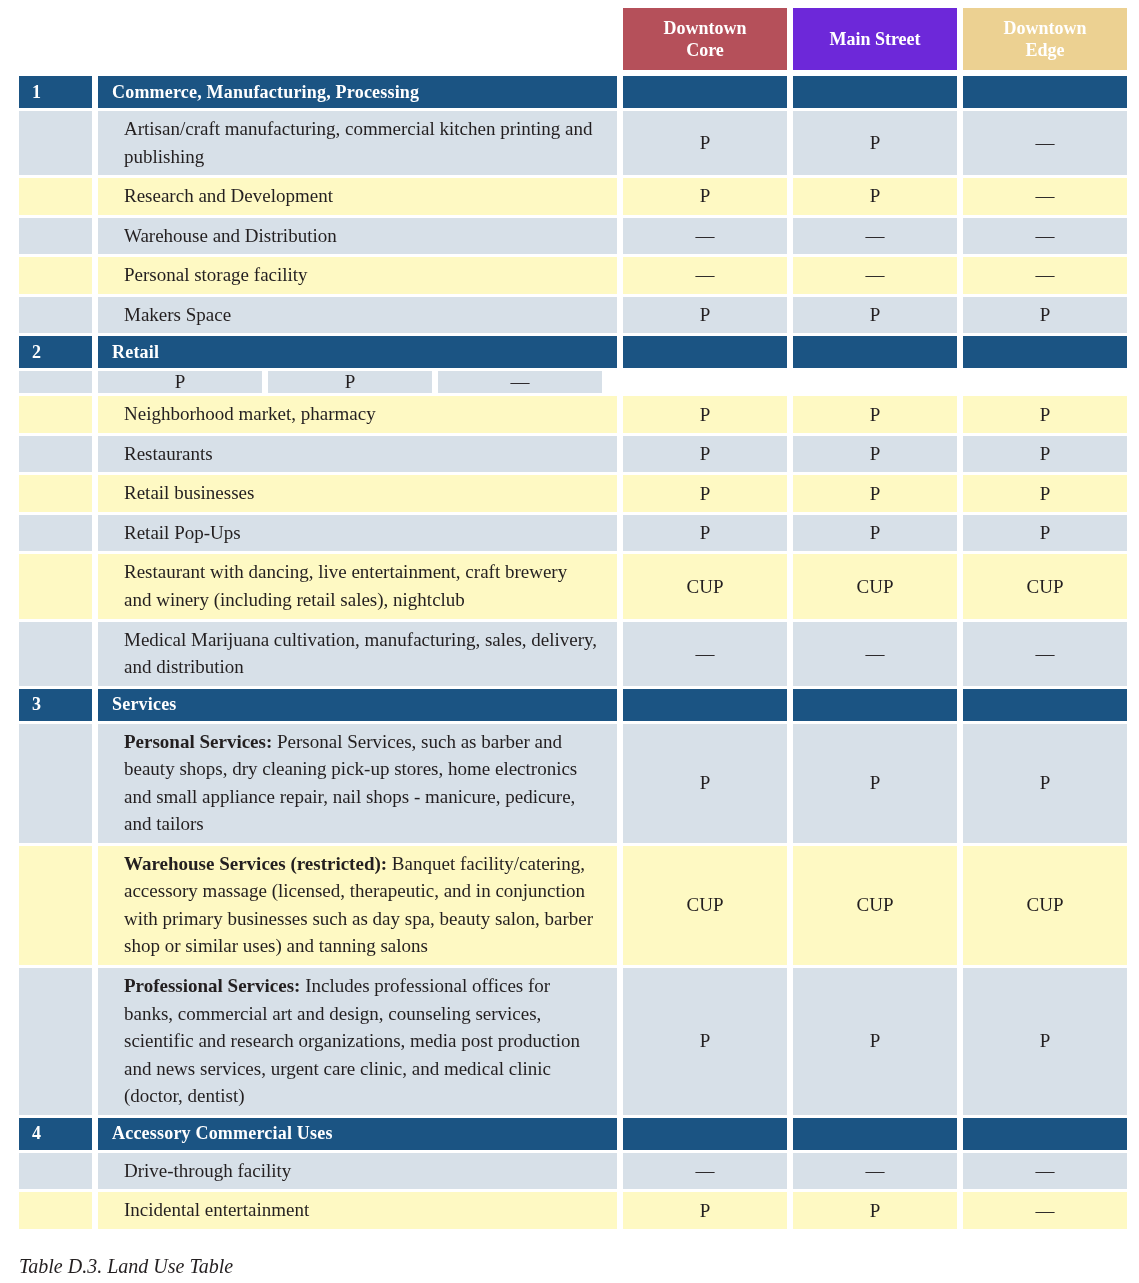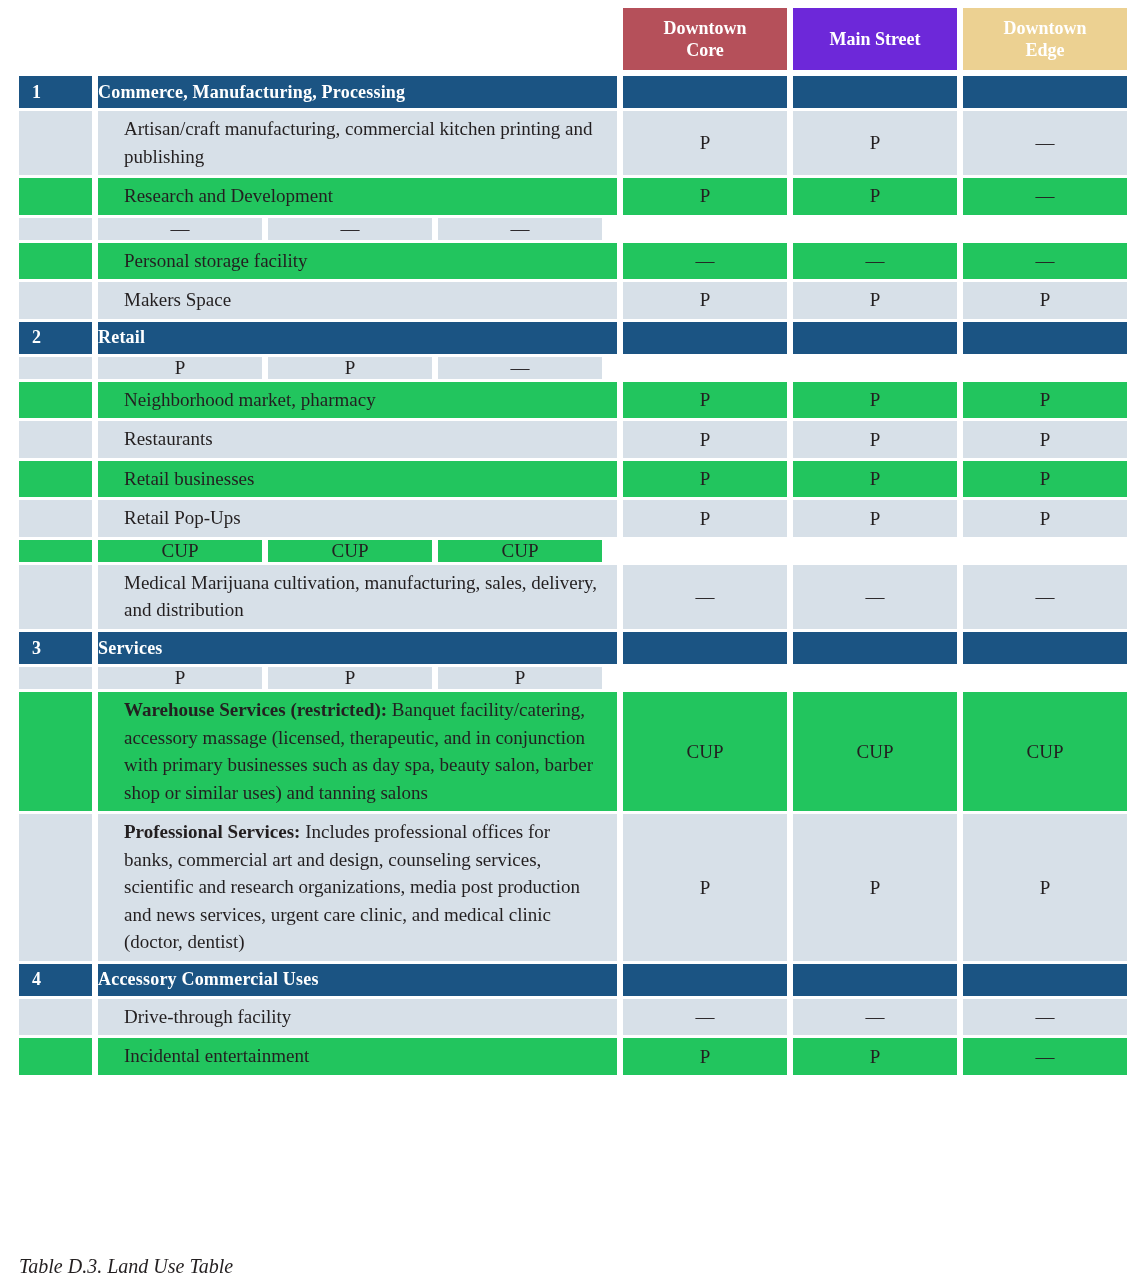--- a/index.html
+++ b/index.html
@@ -41,26 +41,26 @@
   
   .section-row .cell{
     background:var(--section-blue); color:#ffffff;
     min-height:32px;
   }
   .section-row .col-num{
     display:flex; align-items:center; padding-left:13px;
     font-weight:bold; font-size:18px;
   }
   .section-row .col-desc{
-    display:flex; align-items:center; padding-left:0;
+    display:flex; align-items:center; padding-left:14px;
     font-weight:bold; font-size:18px; letter-spacing:0.2px;
   }
   
   .data-row.stripe .cell{ background:var(--stripe); }
-  .data-row.plain  .cell{ background:#22c55e; }
+  .data-row.plain  .cell{ background:#fef9c3; }
   .use-cell{
     font-size:19px; line-height:1.45;
     padding:4px 18px 5px 26px;
   }
   .use-cell b{ font-weight:bold; }
   .value-cell{ font-size:19px; }
   
   .caption{
     position:absolute; left:19px; top:1255px;
     font-style:italic; font-size:20px; color:var(--text);
@@ -94,20 +94,21 @@
       </div>
       <div class="row data-row plain">
         <div class="cell col-num"></div>
         <div class="cell col-desc use-cell">Research and Development</div>
         <div class="cell col-val value-cell">P</div>
         <div class="cell col-val value-cell">P</div>
         <div class="cell col-val value-cell">—</div>
       </div>
       <div class="row data-row stripe">
         <div class="cell col-num"></div>
+        <div class="cell col-desc use-cell">Warehouse and Distribution</div>
         <div class="cell col-val value-cell">—</div>
         <div class="cell col-val value-cell">—</div>
         <div class="cell col-val value-cell">—</div>
       </div>
       <div class="row data-row plain">
         <div class="cell col-num"></div>
         <div class="cell col-desc use-cell">Personal storage facility</div>
         <div class="cell col-val value-cell">—</div>
         <div class="cell col-val value-cell">—</div>
         <div class="cell col-val value-cell">—</div>
@@ -155,40 +156,42 @@
       </div>
       <div class="row data-row stripe">
         <div class="cell col-num"></div>
         <div class="cell col-desc use-cell">Retail Pop-Ups</div>
         <div class="cell col-val value-cell">P</div>
         <div class="cell col-val value-cell">P</div>
         <div class="cell col-val value-cell">P</div>
       </div>
       <div class="row data-row plain">
         <div class="cell col-num"></div>
+        <div class="cell col-desc use-cell">Restaurant with dancing, live entertainment, craft brewery and winery (including retail sales), nightclub</div>
         <div class="cell col-val value-cell">CUP</div>
         <div class="cell col-val value-cell">CUP</div>
         <div class="cell col-val value-cell">CUP</div>
       </div>
       <div class="row data-row stripe">
         <div class="cell col-num"></div>
         <div class="cell col-desc use-cell">Medical Marijuana cultivation, manufacturing, sales, delivery, and distribution</div>
         <div class="cell col-val value-cell">—</div>
         <div class="cell col-val value-cell">—</div>
         <div class="cell col-val value-cell">—</div>
       </div>
       <div class="row section-row">
         <div class="cell col-num">3</div>
         <div class="cell col-desc">Services</div>
         <div class="cell col-val"></div>
         <div class="cell col-val"></div>
         <div class="cell col-val"></div>
       </div>
       <div class="row data-row stripe">
         <div class="cell col-num"></div>
+        <div class="cell col-desc use-cell"><b>Personal Services:</b> Personal Services, such as  barber and beauty shops, dry cleaning pick-up stores, home electronics and small appliance repair, nail shops - manicure, pedicure, and tailors</div>
         <div class="cell col-val value-cell">P</div>
         <div class="cell col-val value-cell">P</div>
         <div class="cell col-val value-cell">P</div>
       </div>
       <div class="row data-row plain">
         <div class="cell col-num"></div>
         <div class="cell col-desc use-cell"><b>Warehouse Services (restricted):</b> Banquet facility/catering, accessory massage (licensed, therapeutic, and in conjunction with primary businesses such as day spa, beauty salon, barber shop or similar uses) and tanning salons</div>
         <div class="cell col-val value-cell">CUP</div>
         <div class="cell col-val value-cell">CUP</div>
         <div class="cell col-val value-cell">CUP</div>

